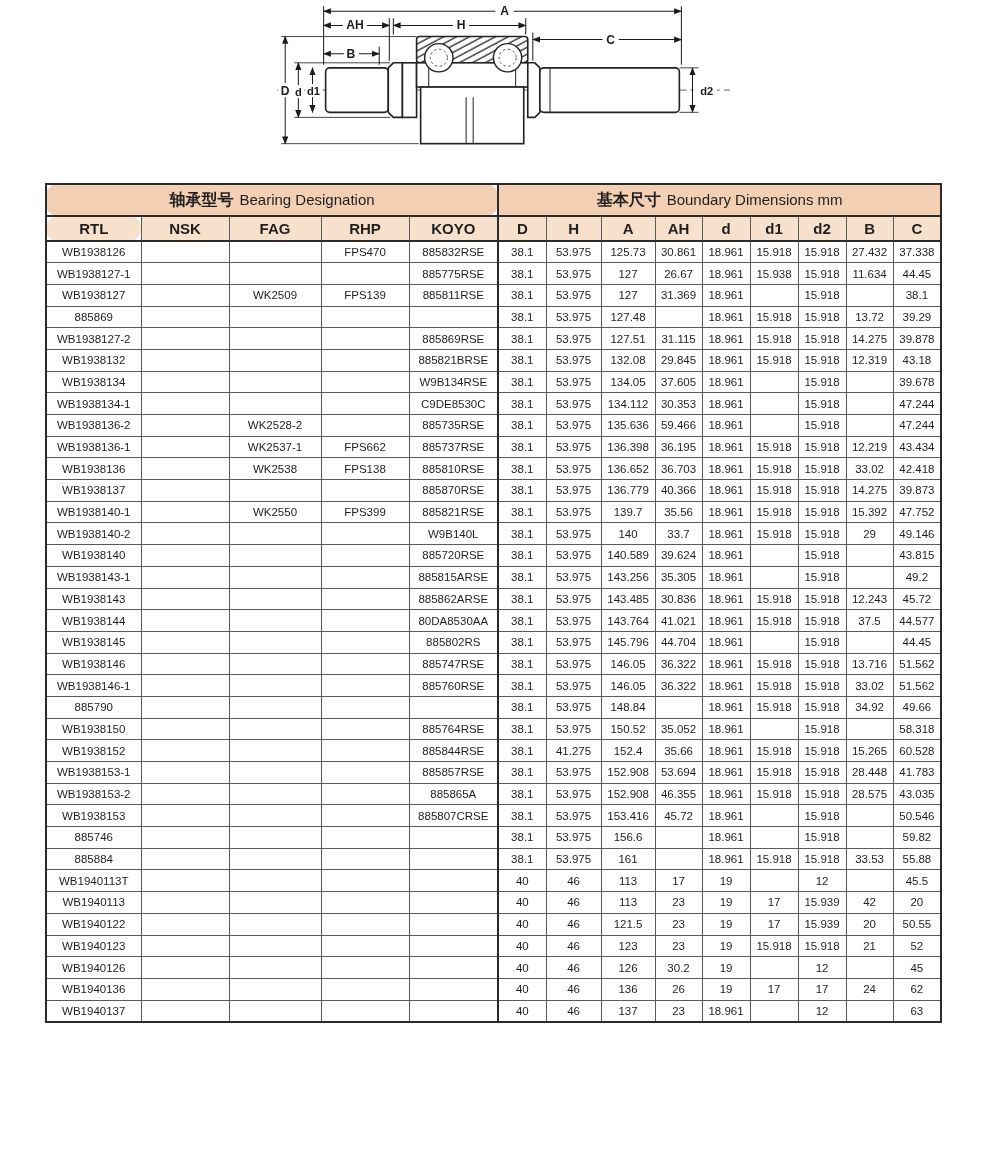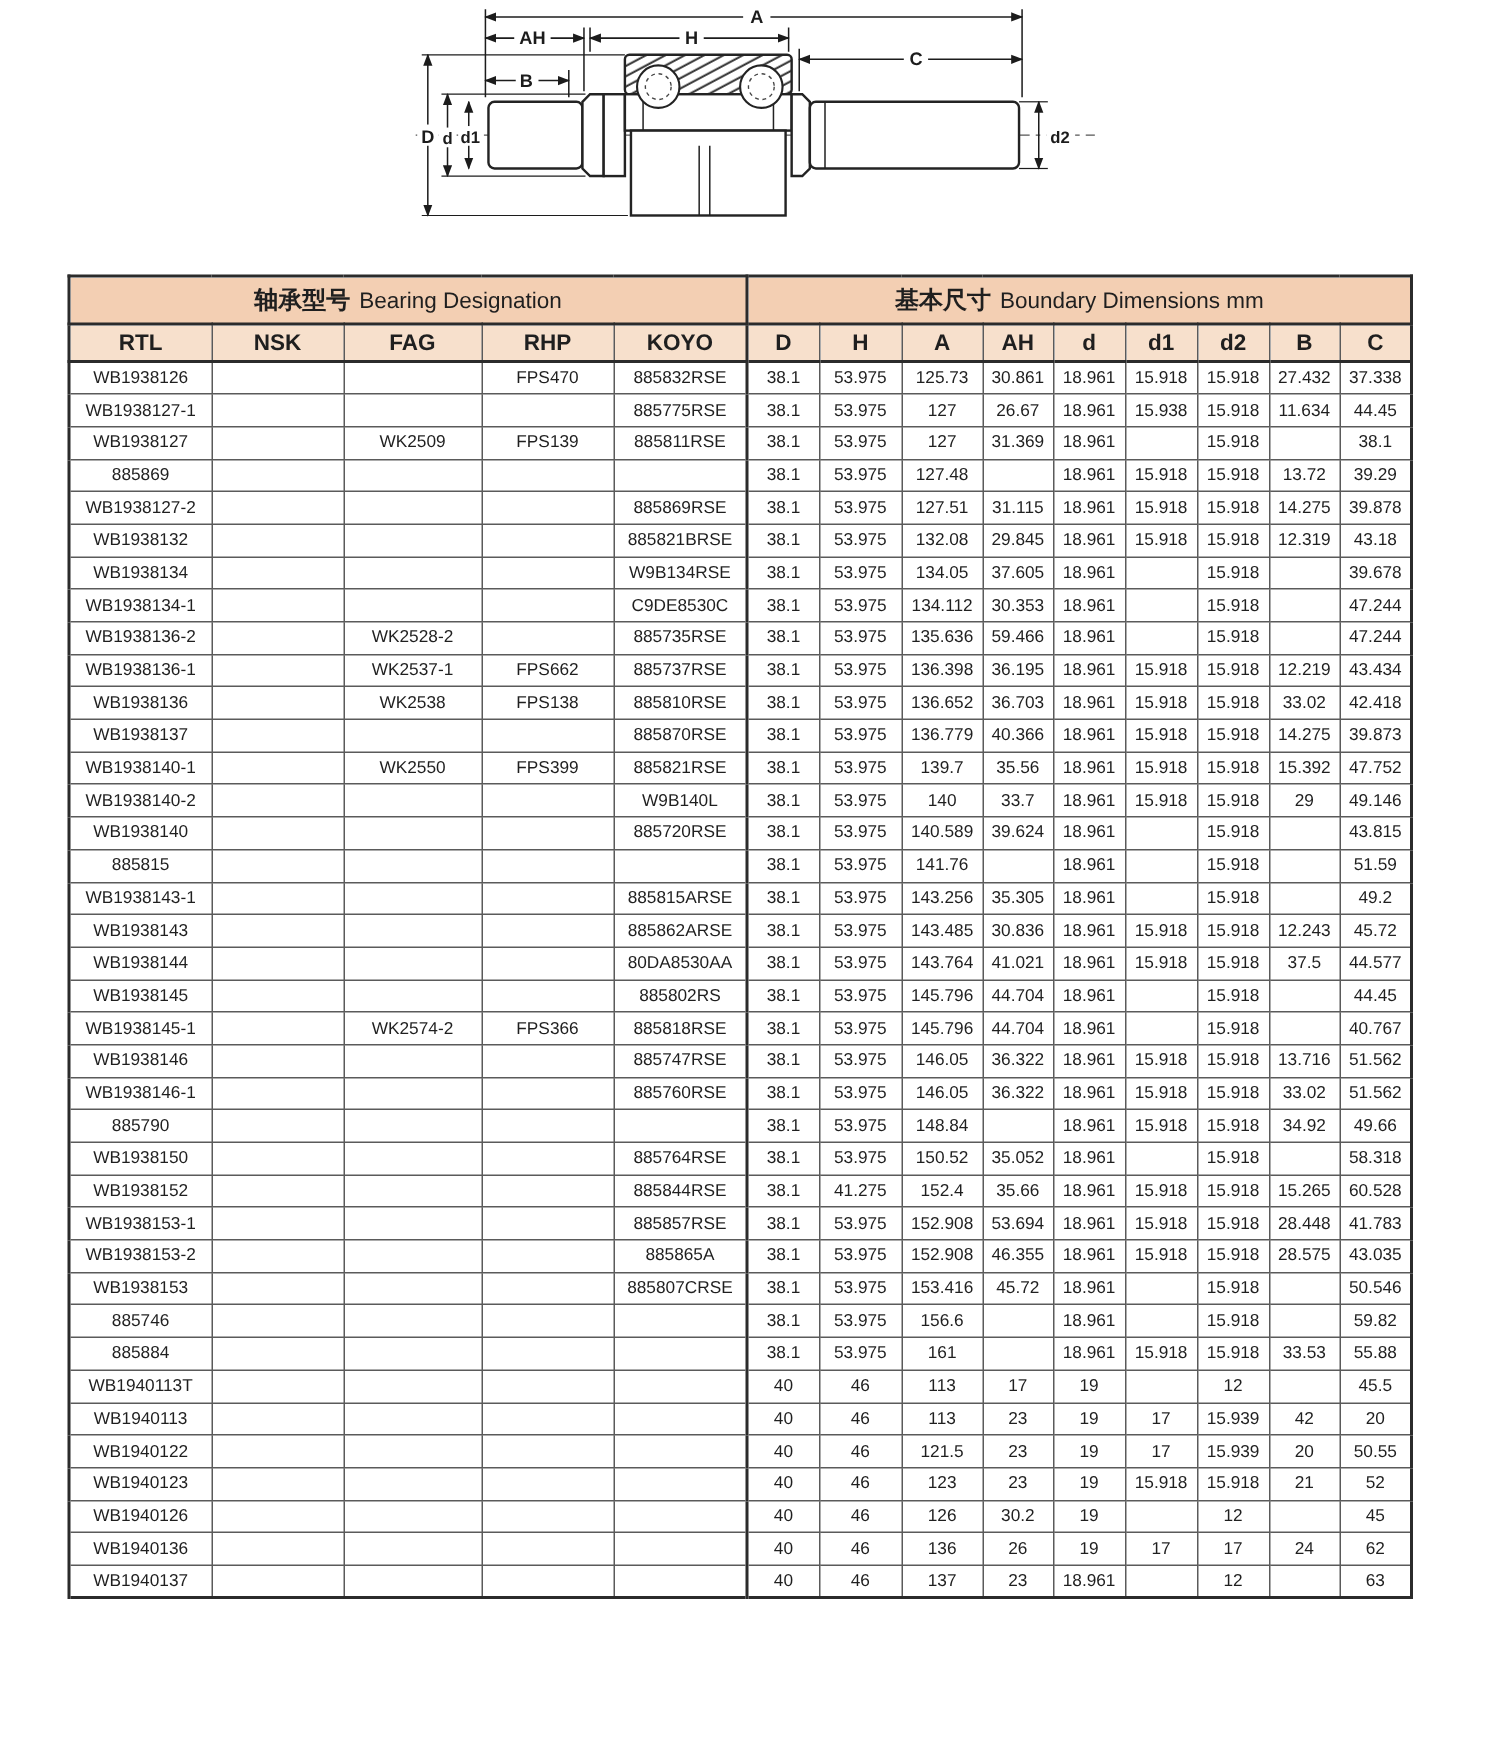--- a/index.html
+++ b/index.html
@@ -25,21 +25,21 @@
     background:var(--hdr1); height:32px; font-size:16px; font-weight:bold;
     border:2px solid var(--bdark);
   }
   th.group-hdr .en{font-weight:normal; margin-left:6px; font-size:15px;}
   th.col-hdr{
     background:var(--hdr2); height:25px; font-size:15px; font-weight:600;
     border-bottom:2px solid var(--bdark);
   }
   .spec-table td{height:21.7px; font-size:11.5px; background:#ffffff; padding:0 1px;}
   .sec-split{border-left:2px solid var(--bdark) !important;}
-  .spec-table tr > :first-child{border-left:2.5px solid var(--bdark);}
+  .spec-table tr > :first-child{border-left:2.5px solid var(--bdark);border-radius:12px;}
   .spec-table tr > :last-child{border-right:2.5px solid var(--bdark);}
   svg text{font-family:"Liberation Sans","DejaVu Sans",sans-serif; font-weight:bold; fill:#1c1c1c;}
 </style>
 </head>
 <body>
 
 <div class="drawing-wrap">
 <svg viewBox="0 0 470 160" width="475" height="162">
   <defs>
     <marker id="arrE" viewBox="0 0 10 10" refX="9" refY="5" markerWidth="8" markerHeight="8" orient="auto-start-reverse">
@@ -404,36 +404,20 @@
         <td>53.975</td>
         <td>140.589</td>
         <td>39.624</td>
         <td>18.961</td>
         <td></td>
         <td>15.918</td>
         <td></td>
         <td>43.815</td>
       </tr>
       <tr>
-        <td>885815</td>
-        <td></td>
-        <td></td>
-        <td></td>
-        <td></td>
-        <td class="sec-split">38.1</td>
-        <td>53.975</td>
-        <td>141.76</td>
-        <td></td>
-        <td>18.961</td>
-        <td></td>
-        <td>15.918</td>
-        <td></td>
-        <td>51.59</td>
-      </tr>
-      <tr>
         <td>WB1938143-1</td>
         <td></td>
         <td></td>
         <td></td>
         <td>885815ARSE</td>
         <td class="sec-split">38.1</td>
         <td>53.975</td>
         <td>143.256</td>
         <td>35.305</td>
         <td>18.961</td>
@@ -482,36 +466,20 @@
         <td>885802RS</td>
         <td class="sec-split">38.1</td>
         <td>53.975</td>
         <td>145.796</td>
         <td>44.704</td>
         <td>18.961</td>
         <td></td>
         <td>15.918</td>
         <td></td>
         <td>44.45</td>
-      </tr>
-      <tr>
-        <td>WB1938145-1</td>
-        <td></td>
-        <td>WK2574-2</td>
-        <td>FPS366</td>
-        <td>885818RSE</td>
-        <td class="sec-split">38.1</td>
-        <td>53.975</td>
-        <td>145.796</td>
-        <td>44.704</td>
-        <td>18.961</td>
-        <td></td>
-        <td>15.918</td>
-        <td></td>
-        <td>40.767</td>
       </tr>
       <tr>
         <td>WB1938146</td>
         <td></td>
         <td></td>
         <td></td>
         <td>885747RSE</td>
         <td class="sec-split">38.1</td>
         <td>53.975</td>
         <td>146.05</td>

